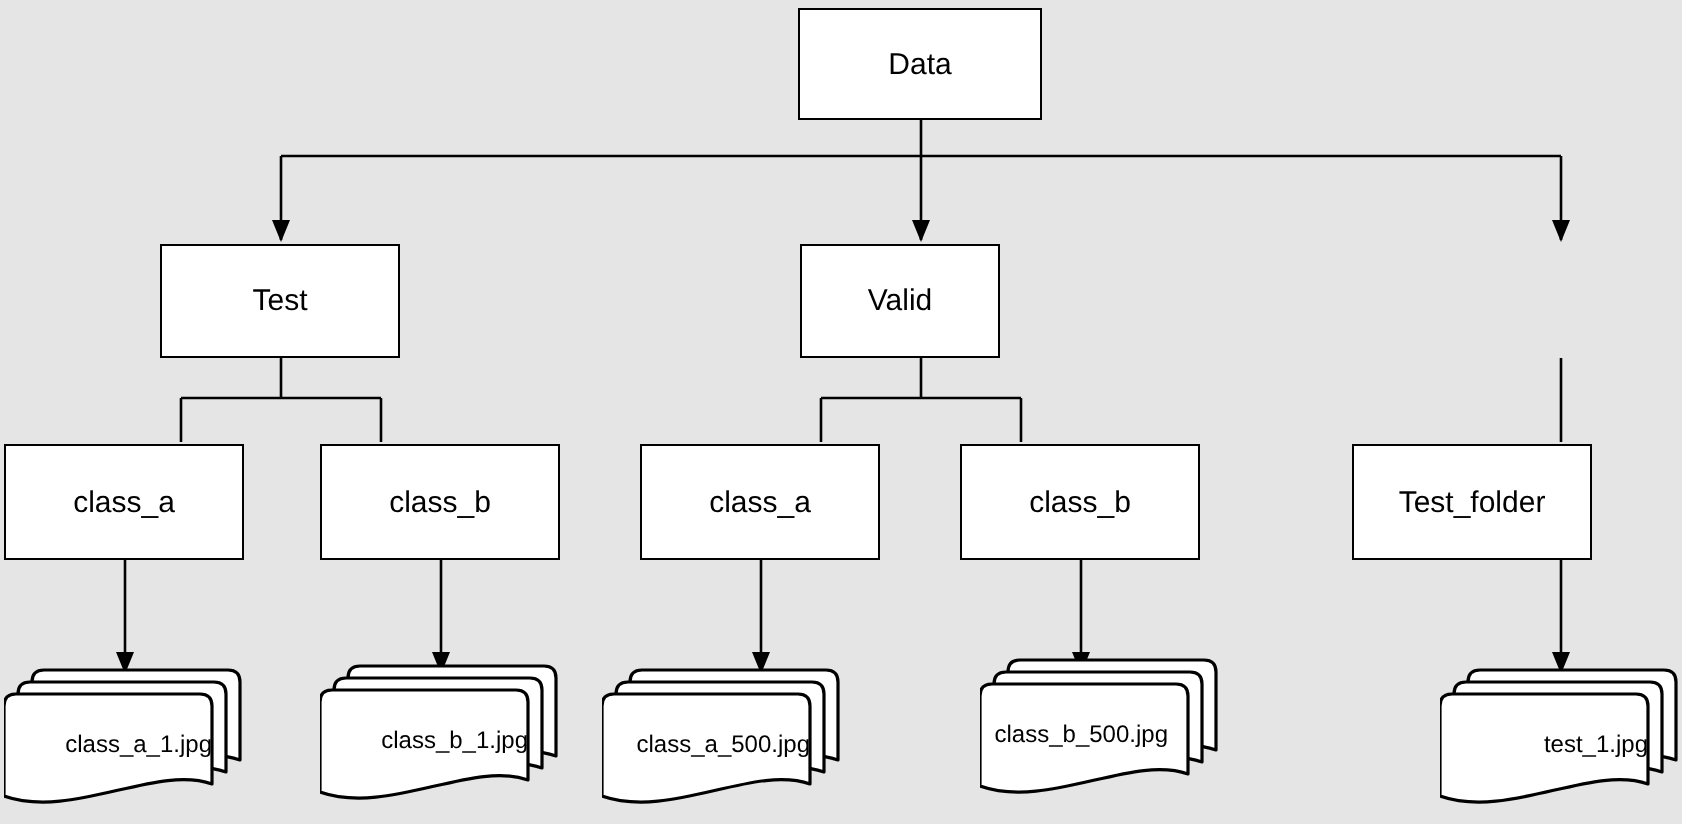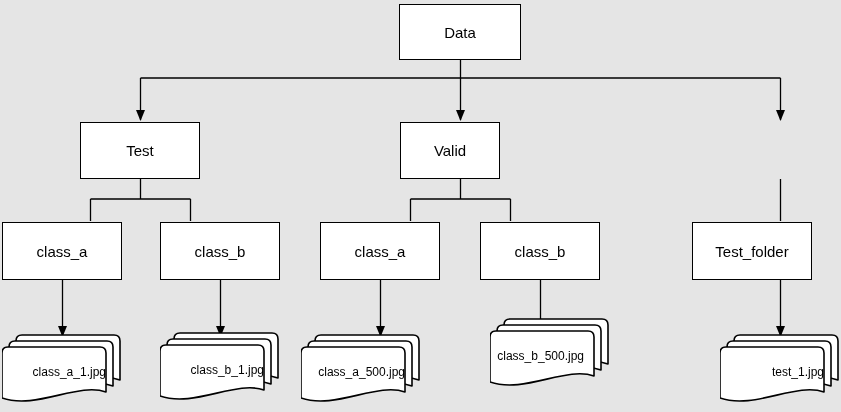--- a/index.html
+++ b/index.html
@@ -97,21 +97,21 @@
   </div>
   <div class="node" style="left:160px; top:222px; width:120px; height:58px;">
     <span>class_b</span>
   </div>
   <div class="node" style="left:320px; top:222px; width:120px; height:58px;">
     <span>class_a</span>
   </div>
   <div class="node" style="left:480px; top:222px; width:120px; height:58px;">
     <span>class_b</span>
   </div>
-  <div class="node" style="left:692px; top:222px; width:120px; height:58px;text-align:right;">
+  <div class="node" style="left:676px; top:222px; width:120px; height:58px;text-align:right;">
     <span>Test_folder</span>
   </div>
 
   <div class="stack" style="left:2px; top:334px;">
     <svg viewBox="0 0 120 74" width="120" height="74">
       <path class="page" transform="translate(14,0)" d="M0 52 L0 7 Q0 1 6 1 L98 1 Q104 1 104 7 L104 46 C76 36 34 64 0 52 Z"></path>
       <path class="page" transform="translate(7,6)" d="M0 52 L0 7 Q0 1 6 1 L98 1 Q104 1 104 7 L104 46 C76 36 34 64 0 52 Z"></path>
       <path class="page" transform="translate(0,12)" d="M0 52 L0 7 Q0 1 6 1 L98 1 Q104 1 104 7 L104 46 C76 36 34 64 0 52 Z"></path>
     </svg>
     <span class="stack-label">class_a_1.jpg</span>
@@ -128,21 +128,21 @@
 
   <div class="stack" style="left:301px; top:334px;">
     <svg viewBox="0 0 120 74" width="120" height="74">
       <path class="page" transform="translate(14,0)" d="M0 52 L0 7 Q0 1 6 1 L98 1 Q104 1 104 7 L104 46 C76 36 34 64 0 52 Z"></path>
       <path class="page" transform="translate(7,6)" d="M0 52 L0 7 Q0 1 6 1 L98 1 Q104 1 104 7 L104 46 C76 36 34 64 0 52 Z"></path>
       <path class="page" transform="translate(0,12)" d="M0 52 L0 7 Q0 1 6 1 L98 1 Q104 1 104 7 L104 46 C76 36 34 64 0 52 Z"></path>
     </svg>
     <span class="stack-label">class_a_500.jpg</span>
   </div>
 
-  <div class="stack" style="left:480px; top:318px;padding-left:10px;">
+  <div class="stack" style="left:480px; top:329px;padding-left:10px;">
     <svg viewBox="0 0 120 74" width="120" height="74">
       <path class="page" transform="translate(14,0)" d="M0 52 L0 7 Q0 1 6 1 L98 1 Q104 1 104 7 L104 46 C76 36 34 64 0 52 Z"></path>
       <path class="page" transform="translate(7,6)" d="M0 52 L0 7 Q0 1 6 1 L98 1 Q104 1 104 7 L104 46 C76 36 34 64 0 52 Z"></path>
       <path class="page" transform="translate(0,12)" d="M0 52 L0 7 Q0 1 6 1 L98 1 Q104 1 104 7 L104 46 C76 36 34 64 0 52 Z"></path>
     </svg>
     <span class="stack-label">class_b_500.jpg</span>
   </div>
 
   <div class="stack" style="left:720px; top:334px;">
     <svg viewBox="0 0 120 74" width="120" height="74">

